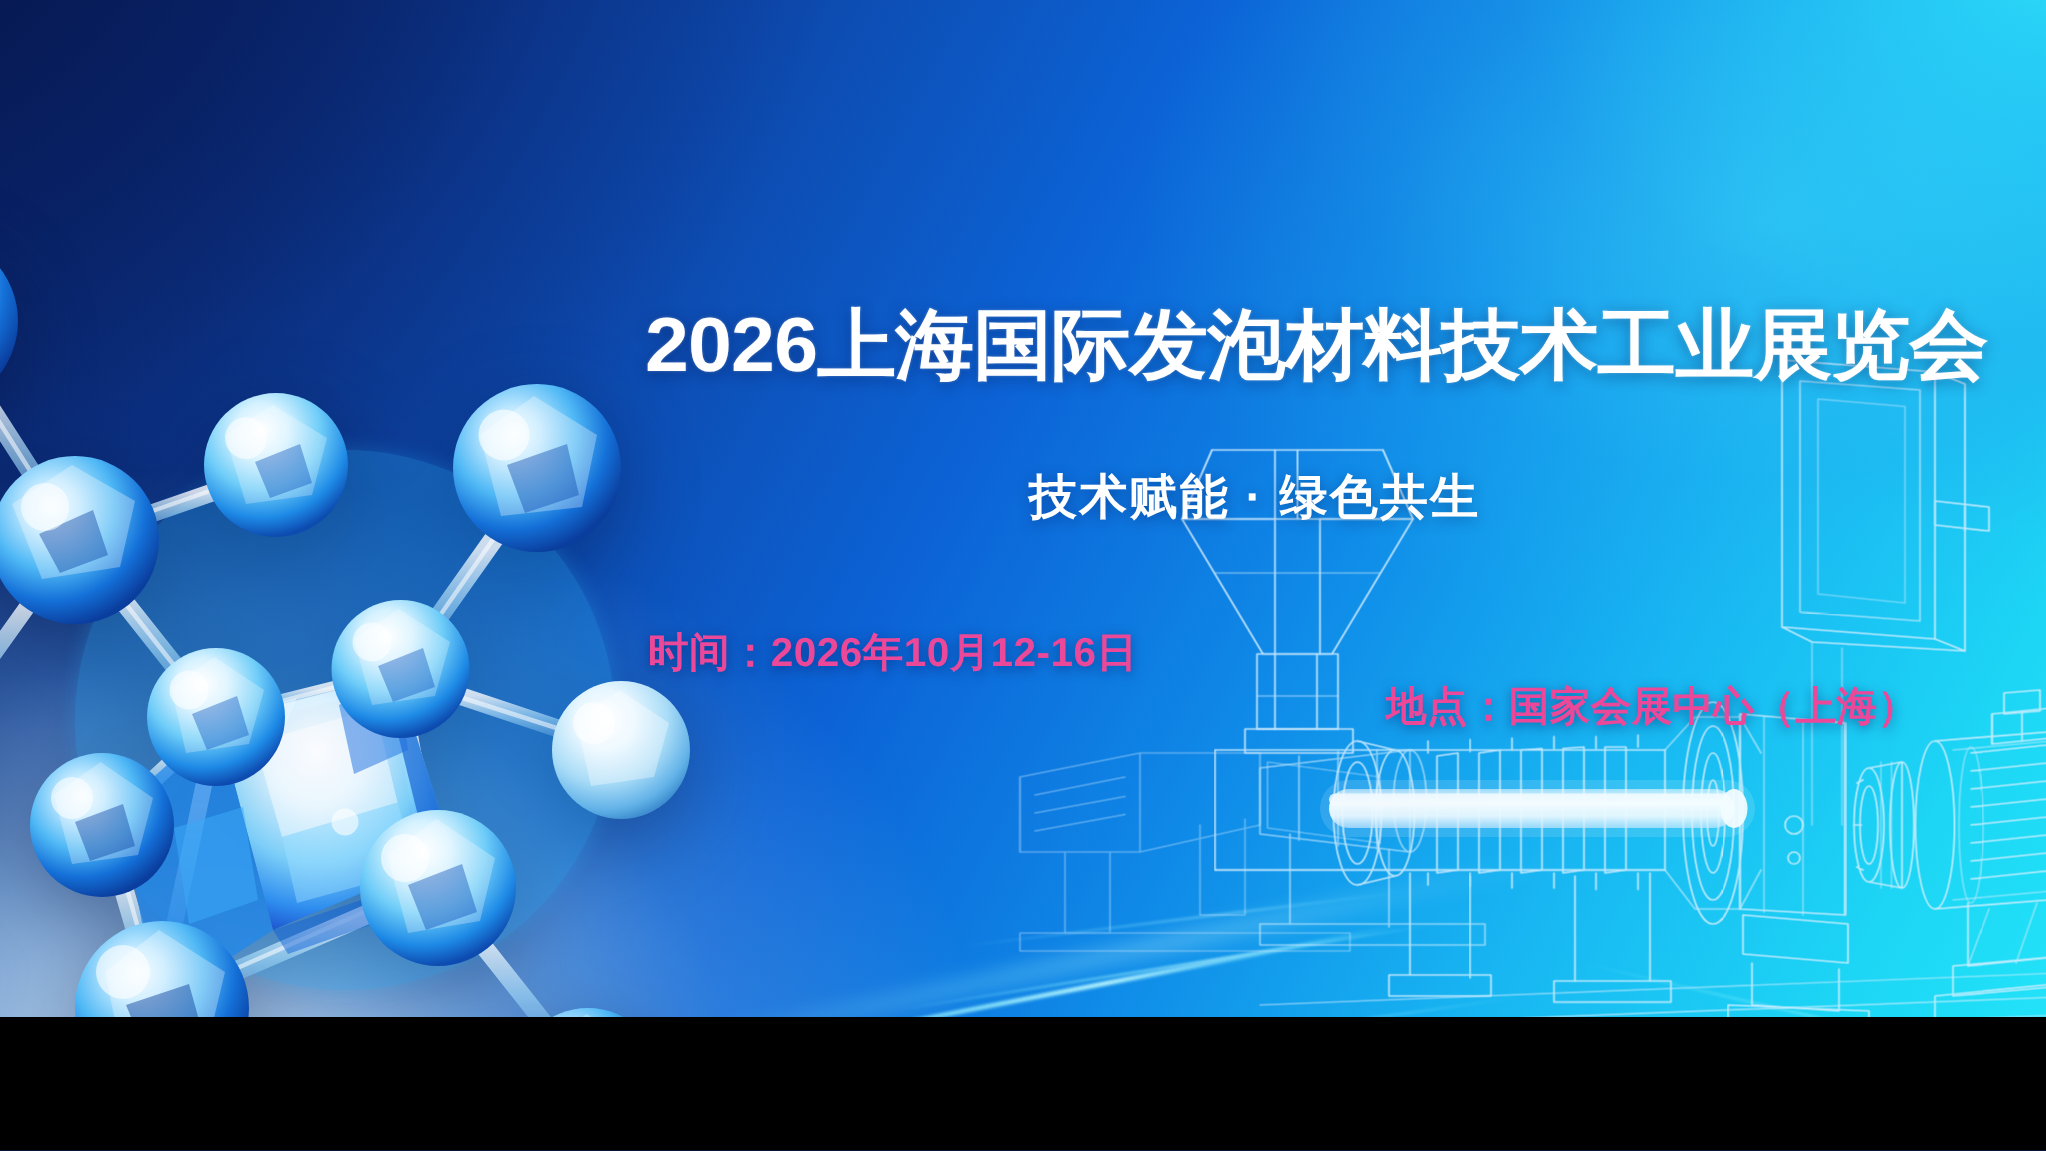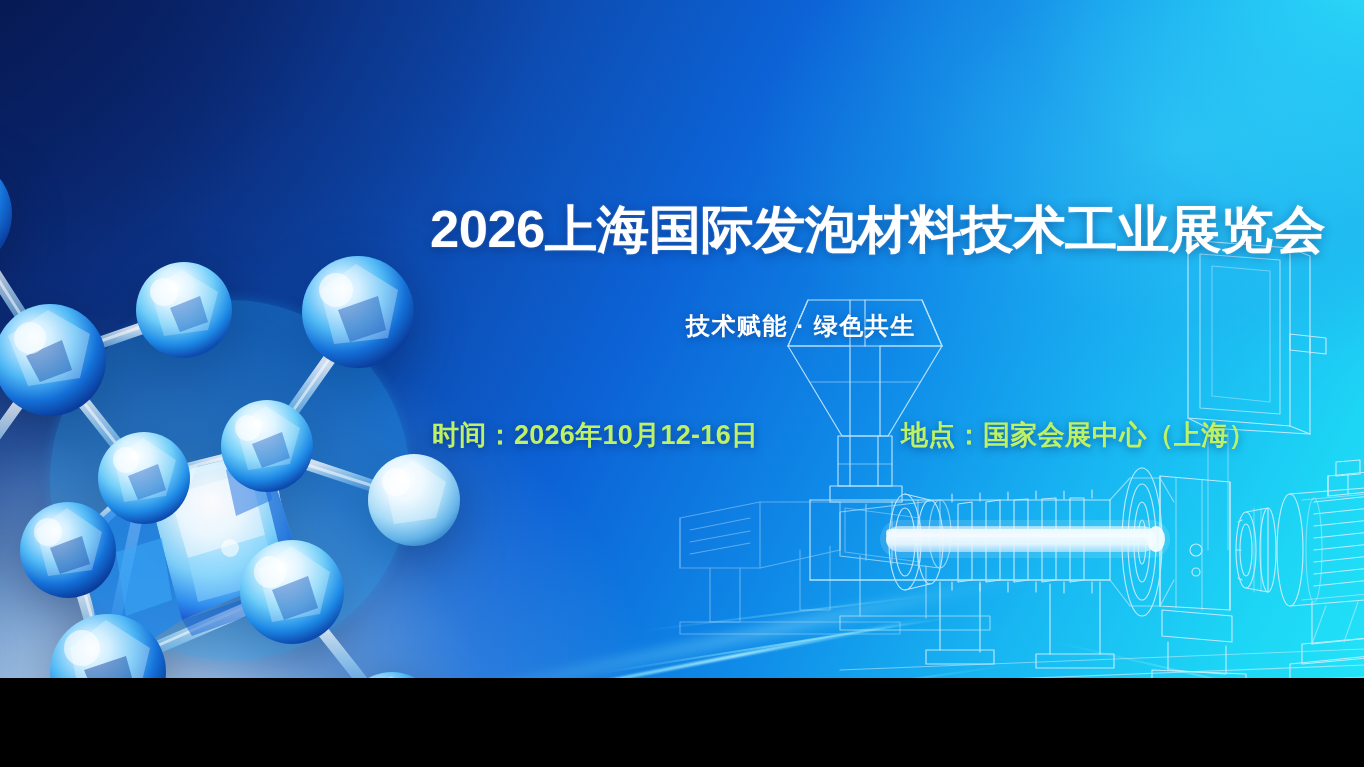--- a/index.html
+++ b/index.html
@@ -107,40 +107,40 @@
     color:#ffffff;
     letter-spacing:-0.5px;
     white-space:nowrap;
     text-shadow:0 2px 10px rgba(4,28,90,.45), 0 0 2px rgba(255,255,255,.35);
     transform:scaleX(1.03);
     transform-origin:left center;
   }
   .subtitle{
     position:absolute;
     left:686px;top:310px;
-    font-size:24px;
+    font-size:32px;
     font-weight:bold;
     color:#ffffff;
     letter-spacing:1.5px;
     white-space:nowrap;
     text-shadow:0 2px 9px rgba(4,28,90,.40);
   }
   .info{
     position:absolute;
     top:417px;
     font-size:27px;
     font-weight:bold;
-    color:#bef264;
+    color:#ec4899;
     white-space:nowrap;
     letter-spacing:.3px;
     text-shadow:0 2px 8px rgba(4,28,90,.50);
     text-align:center;
   }
   .info-date{left:432px;}
-  .info-venue{left:901px;}
+  .info-venue{left:924px;margin-top:36px;}
 </style>
 </head>
 <body>
 
 <div id="stage">
 
   <div class="bg-base"></div>
   <div class="bg-glow-tl"></div>
   <div class="bg-glow-tr"></div>
   <div class="bg-glow-cr"></div>

